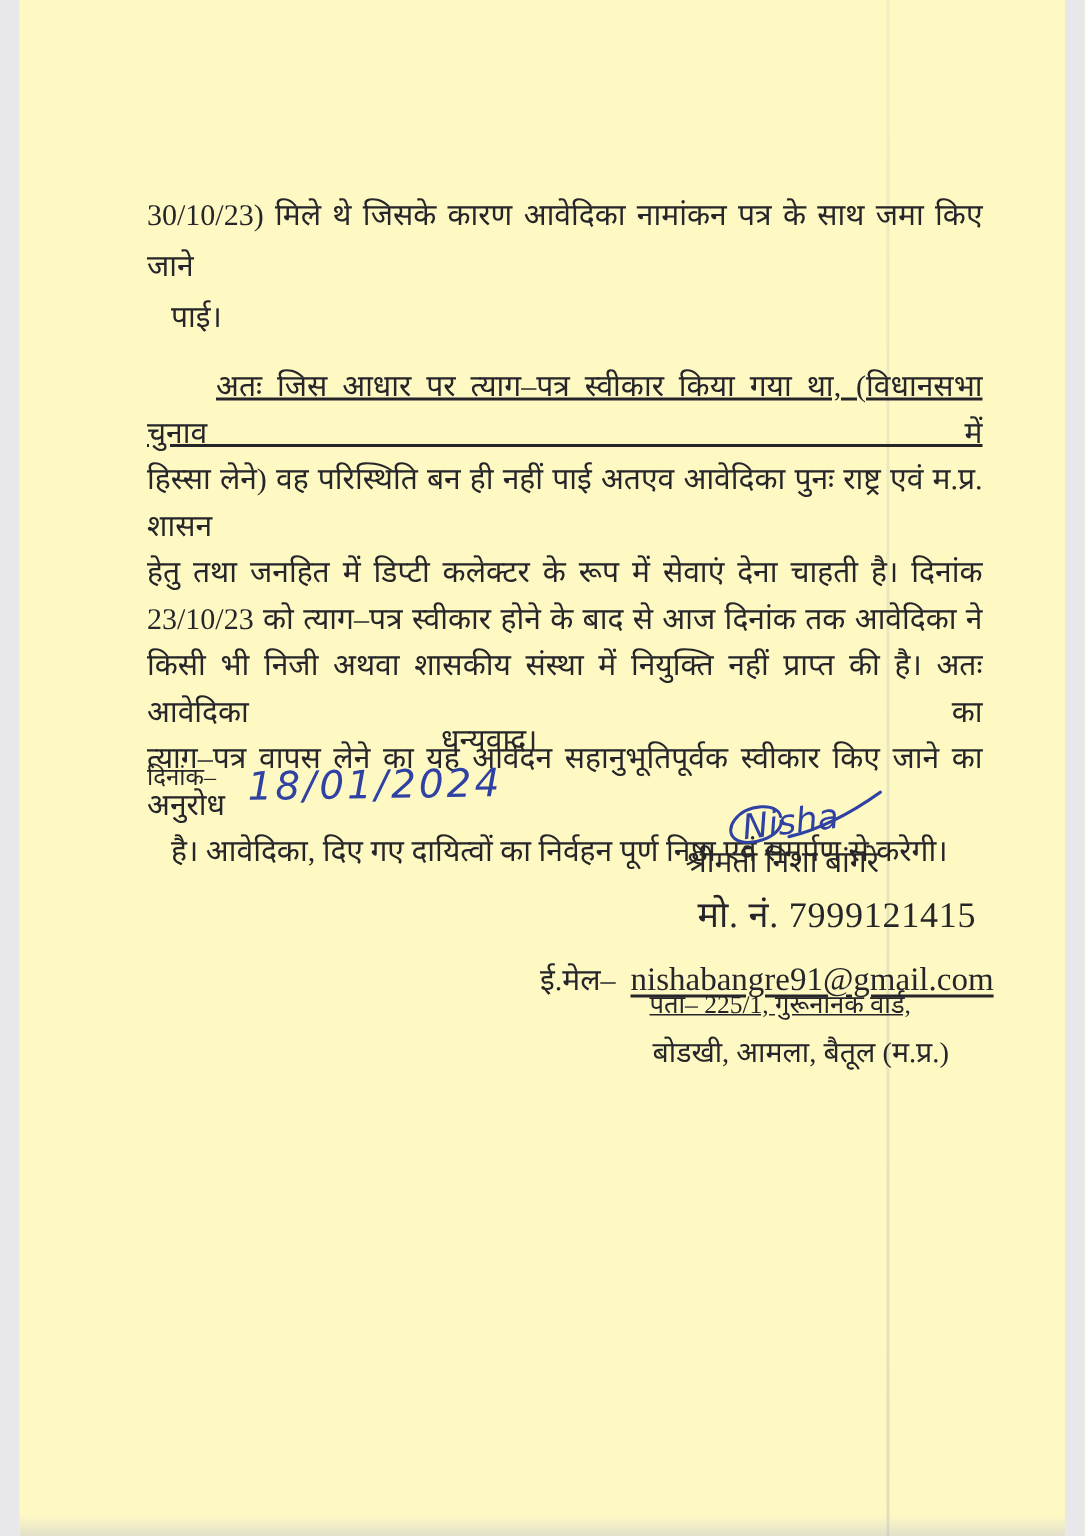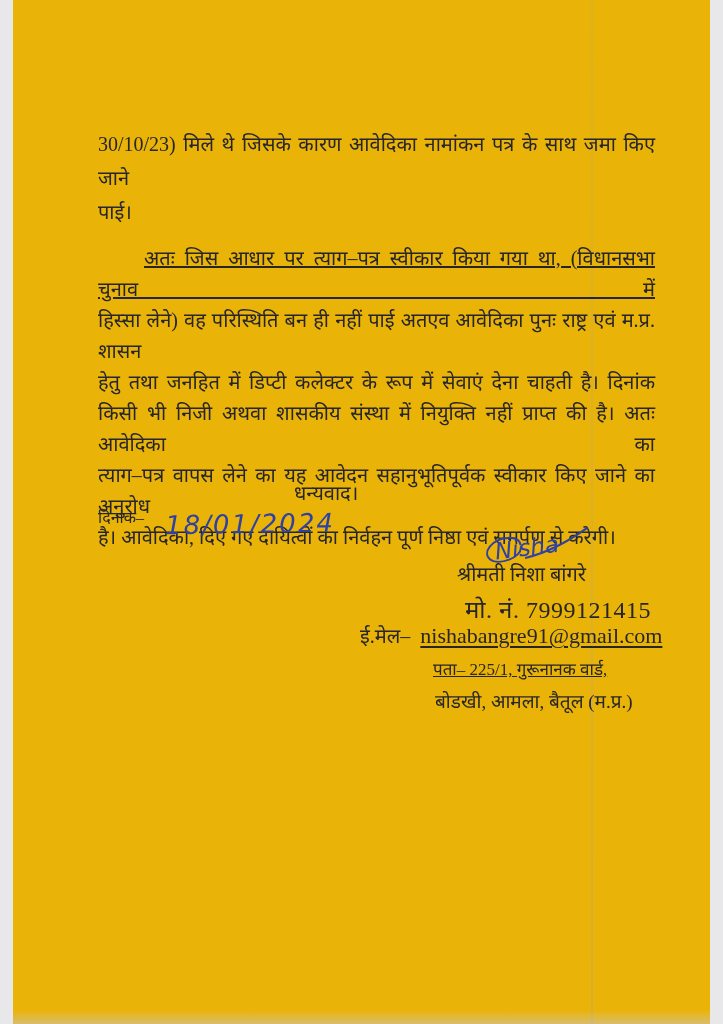--- a/index.html
+++ b/index.html
@@ -1,40 +1,40 @@
 <!DOCTYPE html>
 <html lang="hi"><head>
 <meta charset="utf-8">
 <style>
   html,body { margin:0; padding:0; background:#e8e8ea; }
   .page {
     position:relative;
     width:697px; height:1024px;
     margin:0 auto;
-    background:#eab308;
+    background:#fef9c3;
     overflow:hidden;
     font-family:"Liberation Serif","DejaVu Serif",serif;
     color:#26262a;
   }
   
   .crease-v {
     position:absolute; left:578px; top:0; width:2px; height:100%;
     background:linear-gradient(to bottom, rgba(160,162,172,0.14), rgba(160,162,172,0.30));
     pointer-events:none;
   }
   .bottom-edge {
     position:absolute; left:0; right:0; bottom:0; height:14px;
     background:linear-gradient(to bottom, rgba(198,200,210,0), rgba(198,200,210,0.5));
     pointer-events:none;
   }
   .para { position:absolute; left:85px; width:557px; font-size:20px; }
   .para1 { top:127px; line-height:34px; }
   .para2 { top:243px; line-height:31px; }
   .jline { text-align:justify; text-align-last:justify; word-spacing:1px; }
-  .lastline { text-align:right; text-align-last:left; }
+  .lastline { text-align:right; text-align-last:left;margin-left:16px; }
   .indent { text-indent:46px;text-decoration:underline; }
 
   .thanks { position:absolute; left:281px; top:479px; font-size:20px; }
 
   .date-label { position:absolute; left:85px; top:506px; font-size:16px; }
   .hand {
     color:#2f41a3;
     font-family:"DejaVu Sans",cursive;
   }
   .date-hand {
@@ -44,21 +44,21 @@
     font-style:italic;
   }
 
   .signature-svg { position:absolute; left:464px; top:524px; }
   .sig-text {
     font-family:"DejaVu Sans",cursive;
     font-style:italic; font-size:23px; fill:#2f41a3;
   }
   .name   { position:absolute; left:444px; top:560px; font-size:20px; }
   .mobile { position:absolute; left:452px; top:592px; font-size:24px; letter-spacing:0.5px; }
-  .email-line { position:absolute; left:347px; top:622px; font-size:20px; white-space:nowrap; }
+  .email-line { position:absolute; left:347px; top:639px; font-size:20px; white-space:nowrap; }
   .email-value {
     font-family:"Liberation Serif",serif;
     font-size:22px;
     text-decoration:underline;
     text-underline-offset:3px;
     margin-left:10px;
   }
   .addr1 { position:absolute; left:420px; top:657px; font-size:17px;text-decoration:underline; }
   .addr2 { position:absolute; left:422px; top:688px; font-size:19px; }
 </style>
@@ -71,20 +71,21 @@
 
   <div class="para para1">
     <div class="jline">30/10/23) मिले थे जिसके कारण आवेदिका नामांकन पत्र के साथ जमा किए जाने</div>
     <div class="lastline">पाई।</div>
   </div>
 
   <div class="para para2">
     <div class="jline indent">अतः जिस आधार पर त्याग–पत्र स्वीकार किया गया था, (विधानसभा चुनाव में</div>
     <div class="jline">हिस्सा लेने) वह परिस्थिति बन ही नहीं पाई अतएव आवेदिका पुनः राष्ट्र एवं म.प्र. शासन</div>
     <div class="jline">हेतु तथा जनहित में डिप्टी कलेक्टर के रूप में सेवाएं देना चाहती है। दिनांक</div>
+    <div class="jline">23/10/23 को त्याग–पत्र स्वीकार होने के बाद से आज दिनांक तक आवेदिका ने</div>
     <div class="jline">किसी भी निजी अथवा शासकीय संस्था में नियुक्ति नहीं प्राप्त की है। अतः आवेदिका का</div>
     <div class="jline">त्याग–पत्र वापस लेने का यह आवेदन सहानुभूतिपूर्वक स्वीकार किए जाने का अनुरोध</div>
     <div class="lastline">है। आवेदिका, दिए गए दायित्वों का निर्वहन पूर्ण निष्ठा एवं समर्पण से करेगी।</div>
   </div>
 
   <div class="thanks">धन्यवाद।</div>
 
   <div class="date-label">दिनांक–</div>
   <div class="hand date-hand">18/01/2024</div>
 

